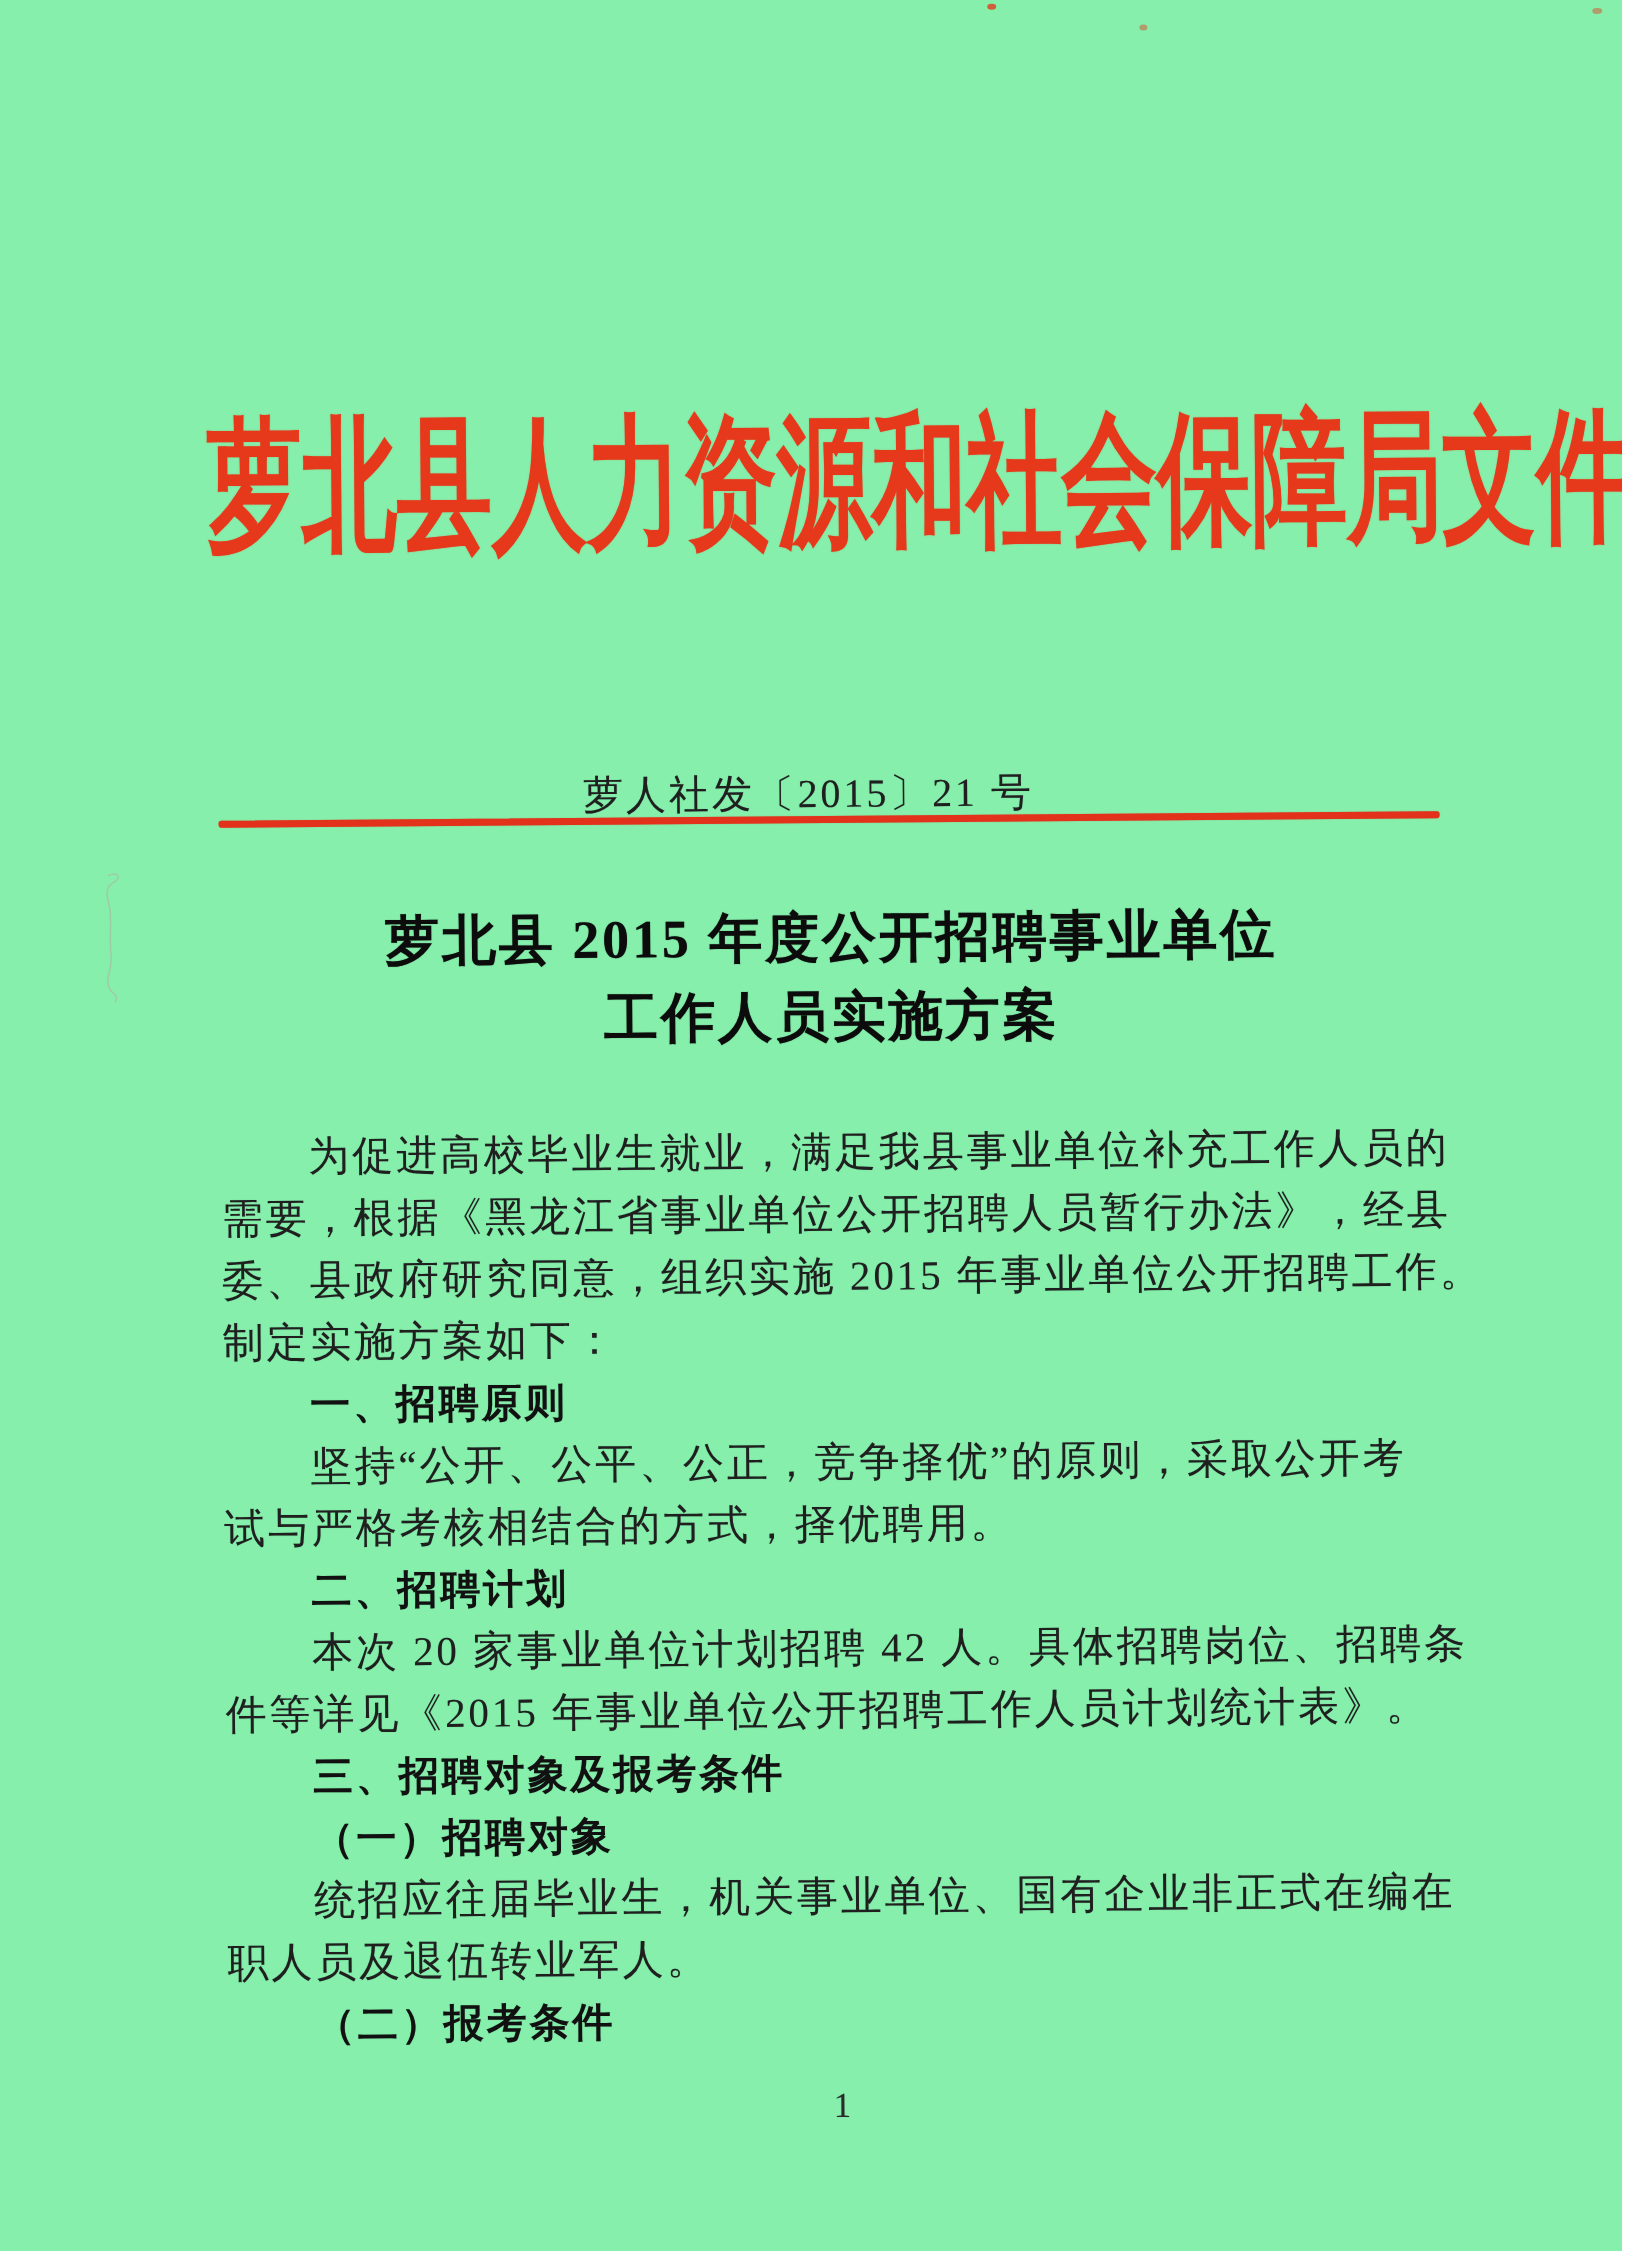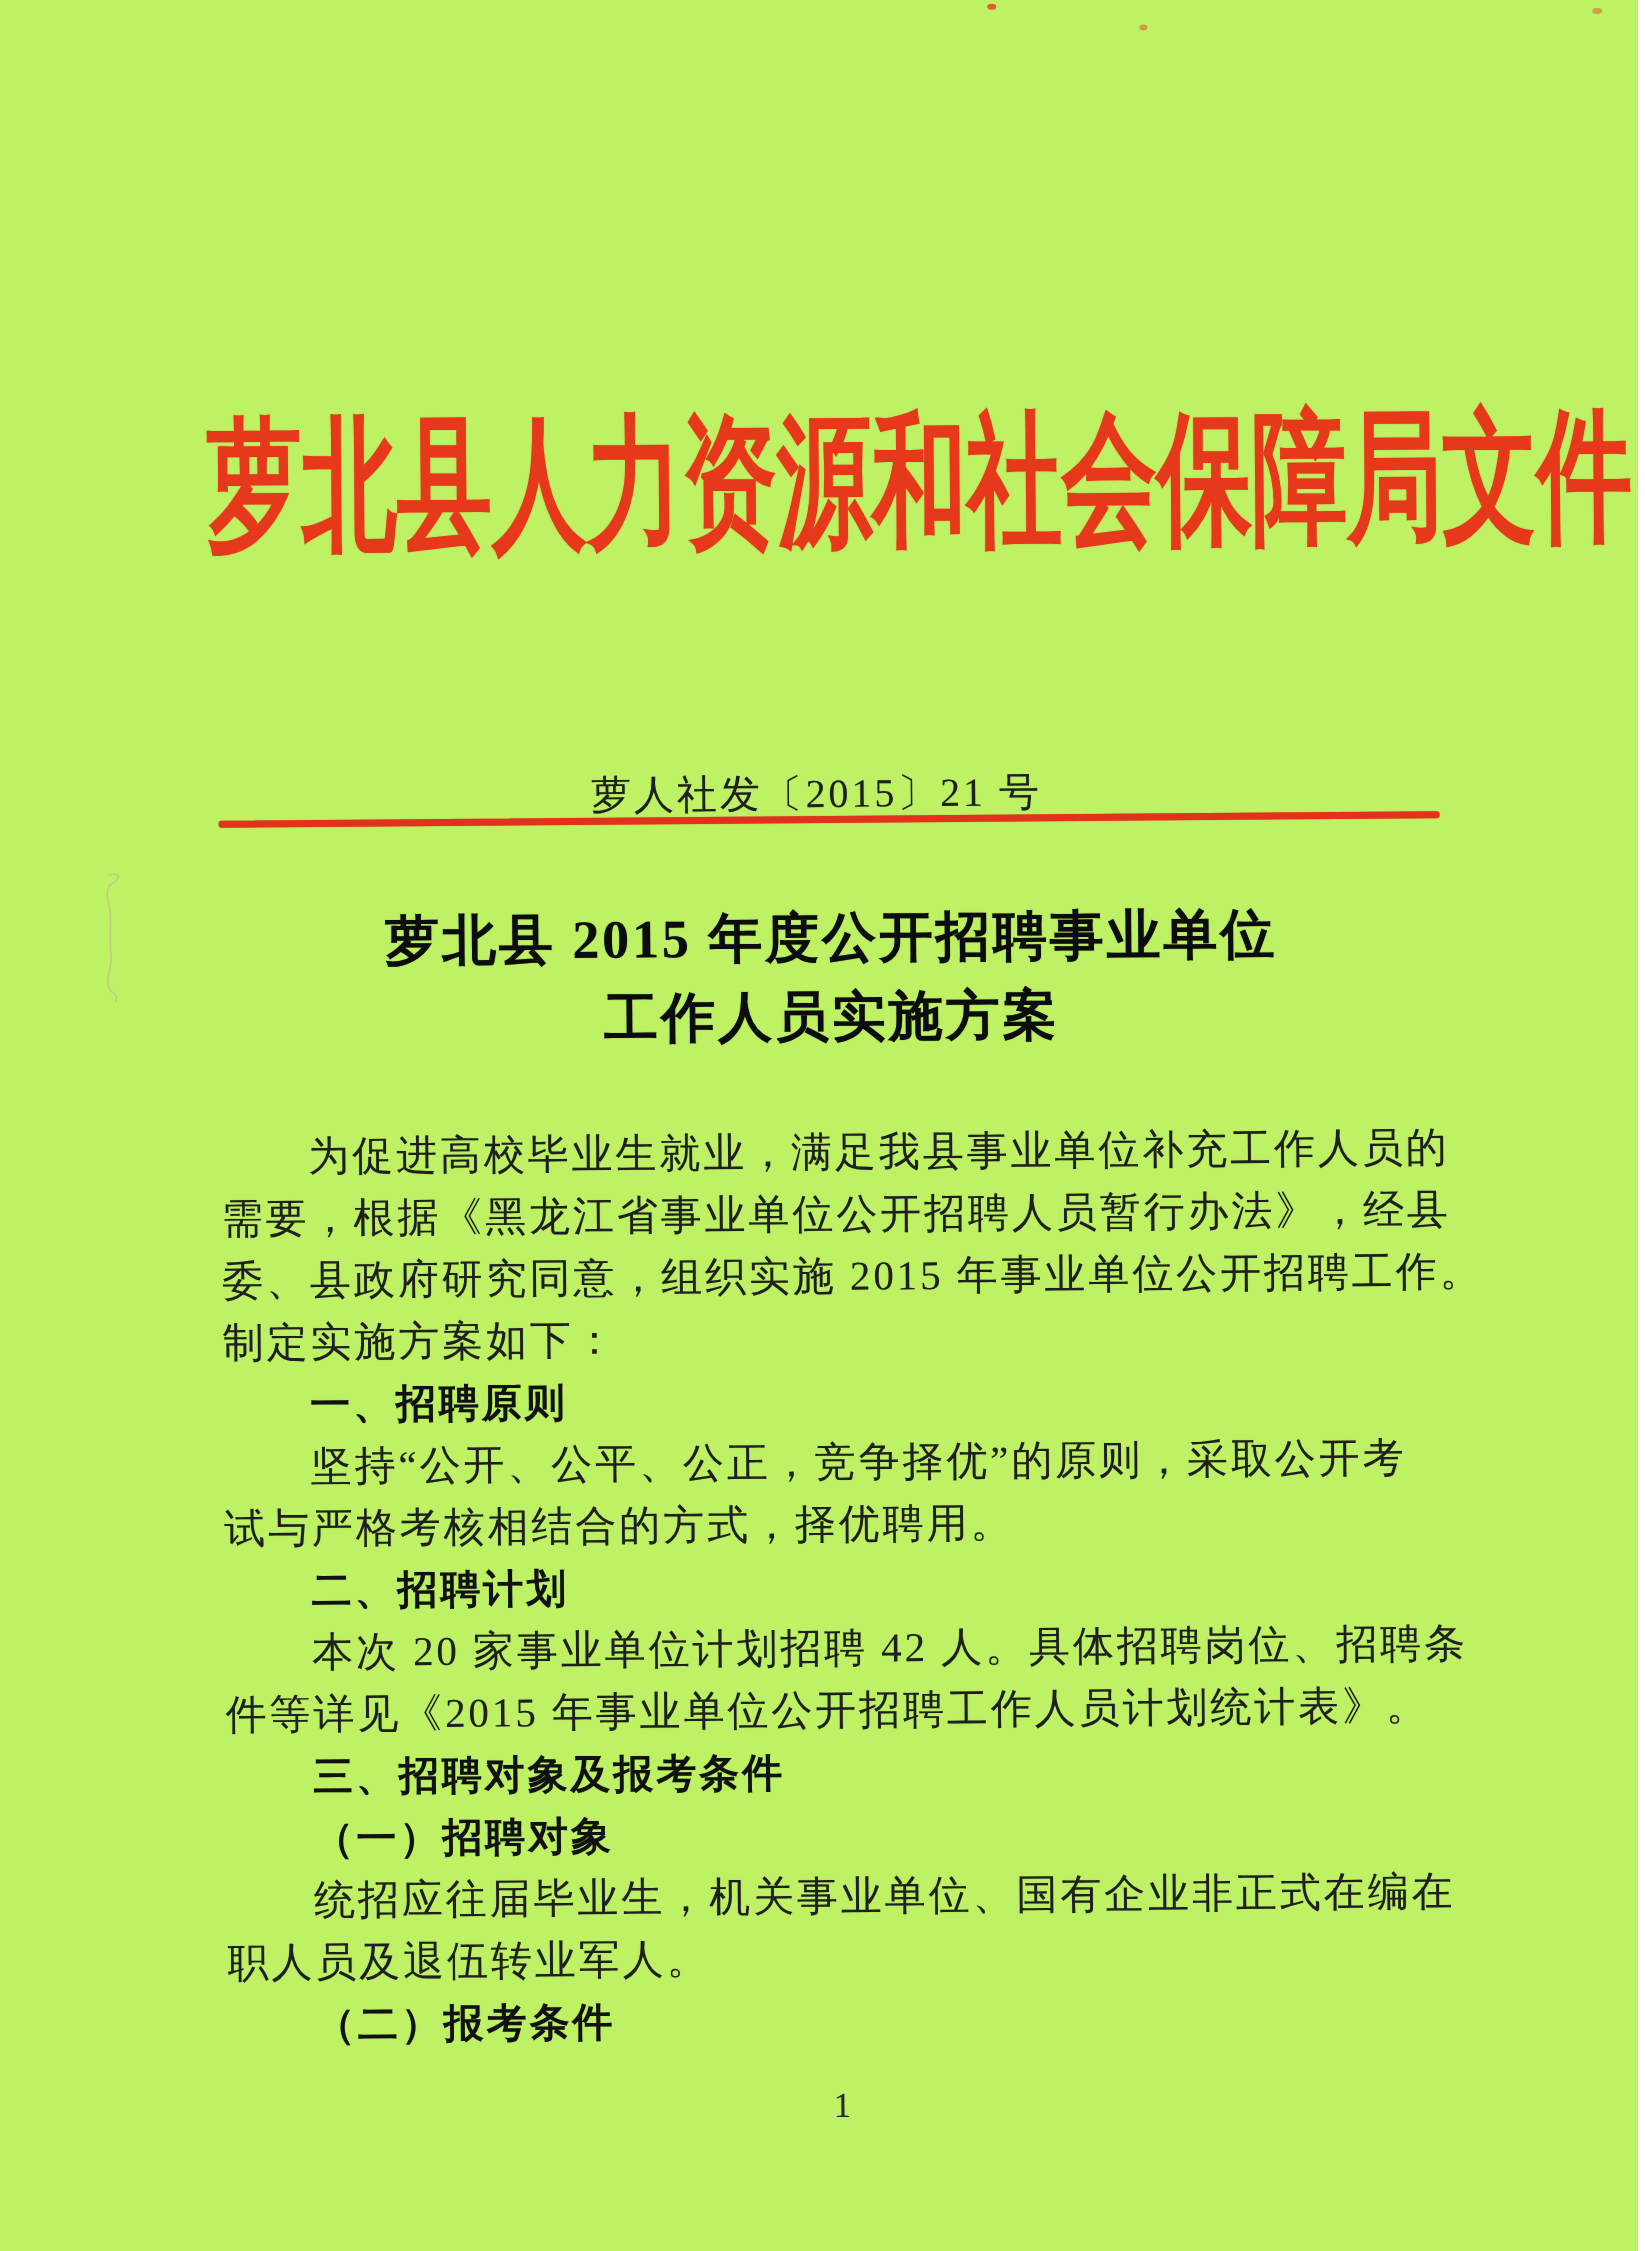--- a/index.html
+++ b/index.html
@@ -3,24 +3,23 @@
 <meta charset="utf-8">
 <style>
   html, body {
     margin: 0; padding: 0;
     background: #ffffff;
   }
   .page {
     position: relative;
     width: 1622px;
     height: 2251px;
-    background: #bef264;
+    background: #86efac;
     overflow: hidden;
     font-family: "Liberation Serif", "DejaVu Serif", serif;
-    padding-left: 16px;
   }
   
   .scan {
     position: absolute;
     inset: 0;
     transform: rotate(-0.45deg);
     transform-origin: 823px 1126px;
   }
 
   

